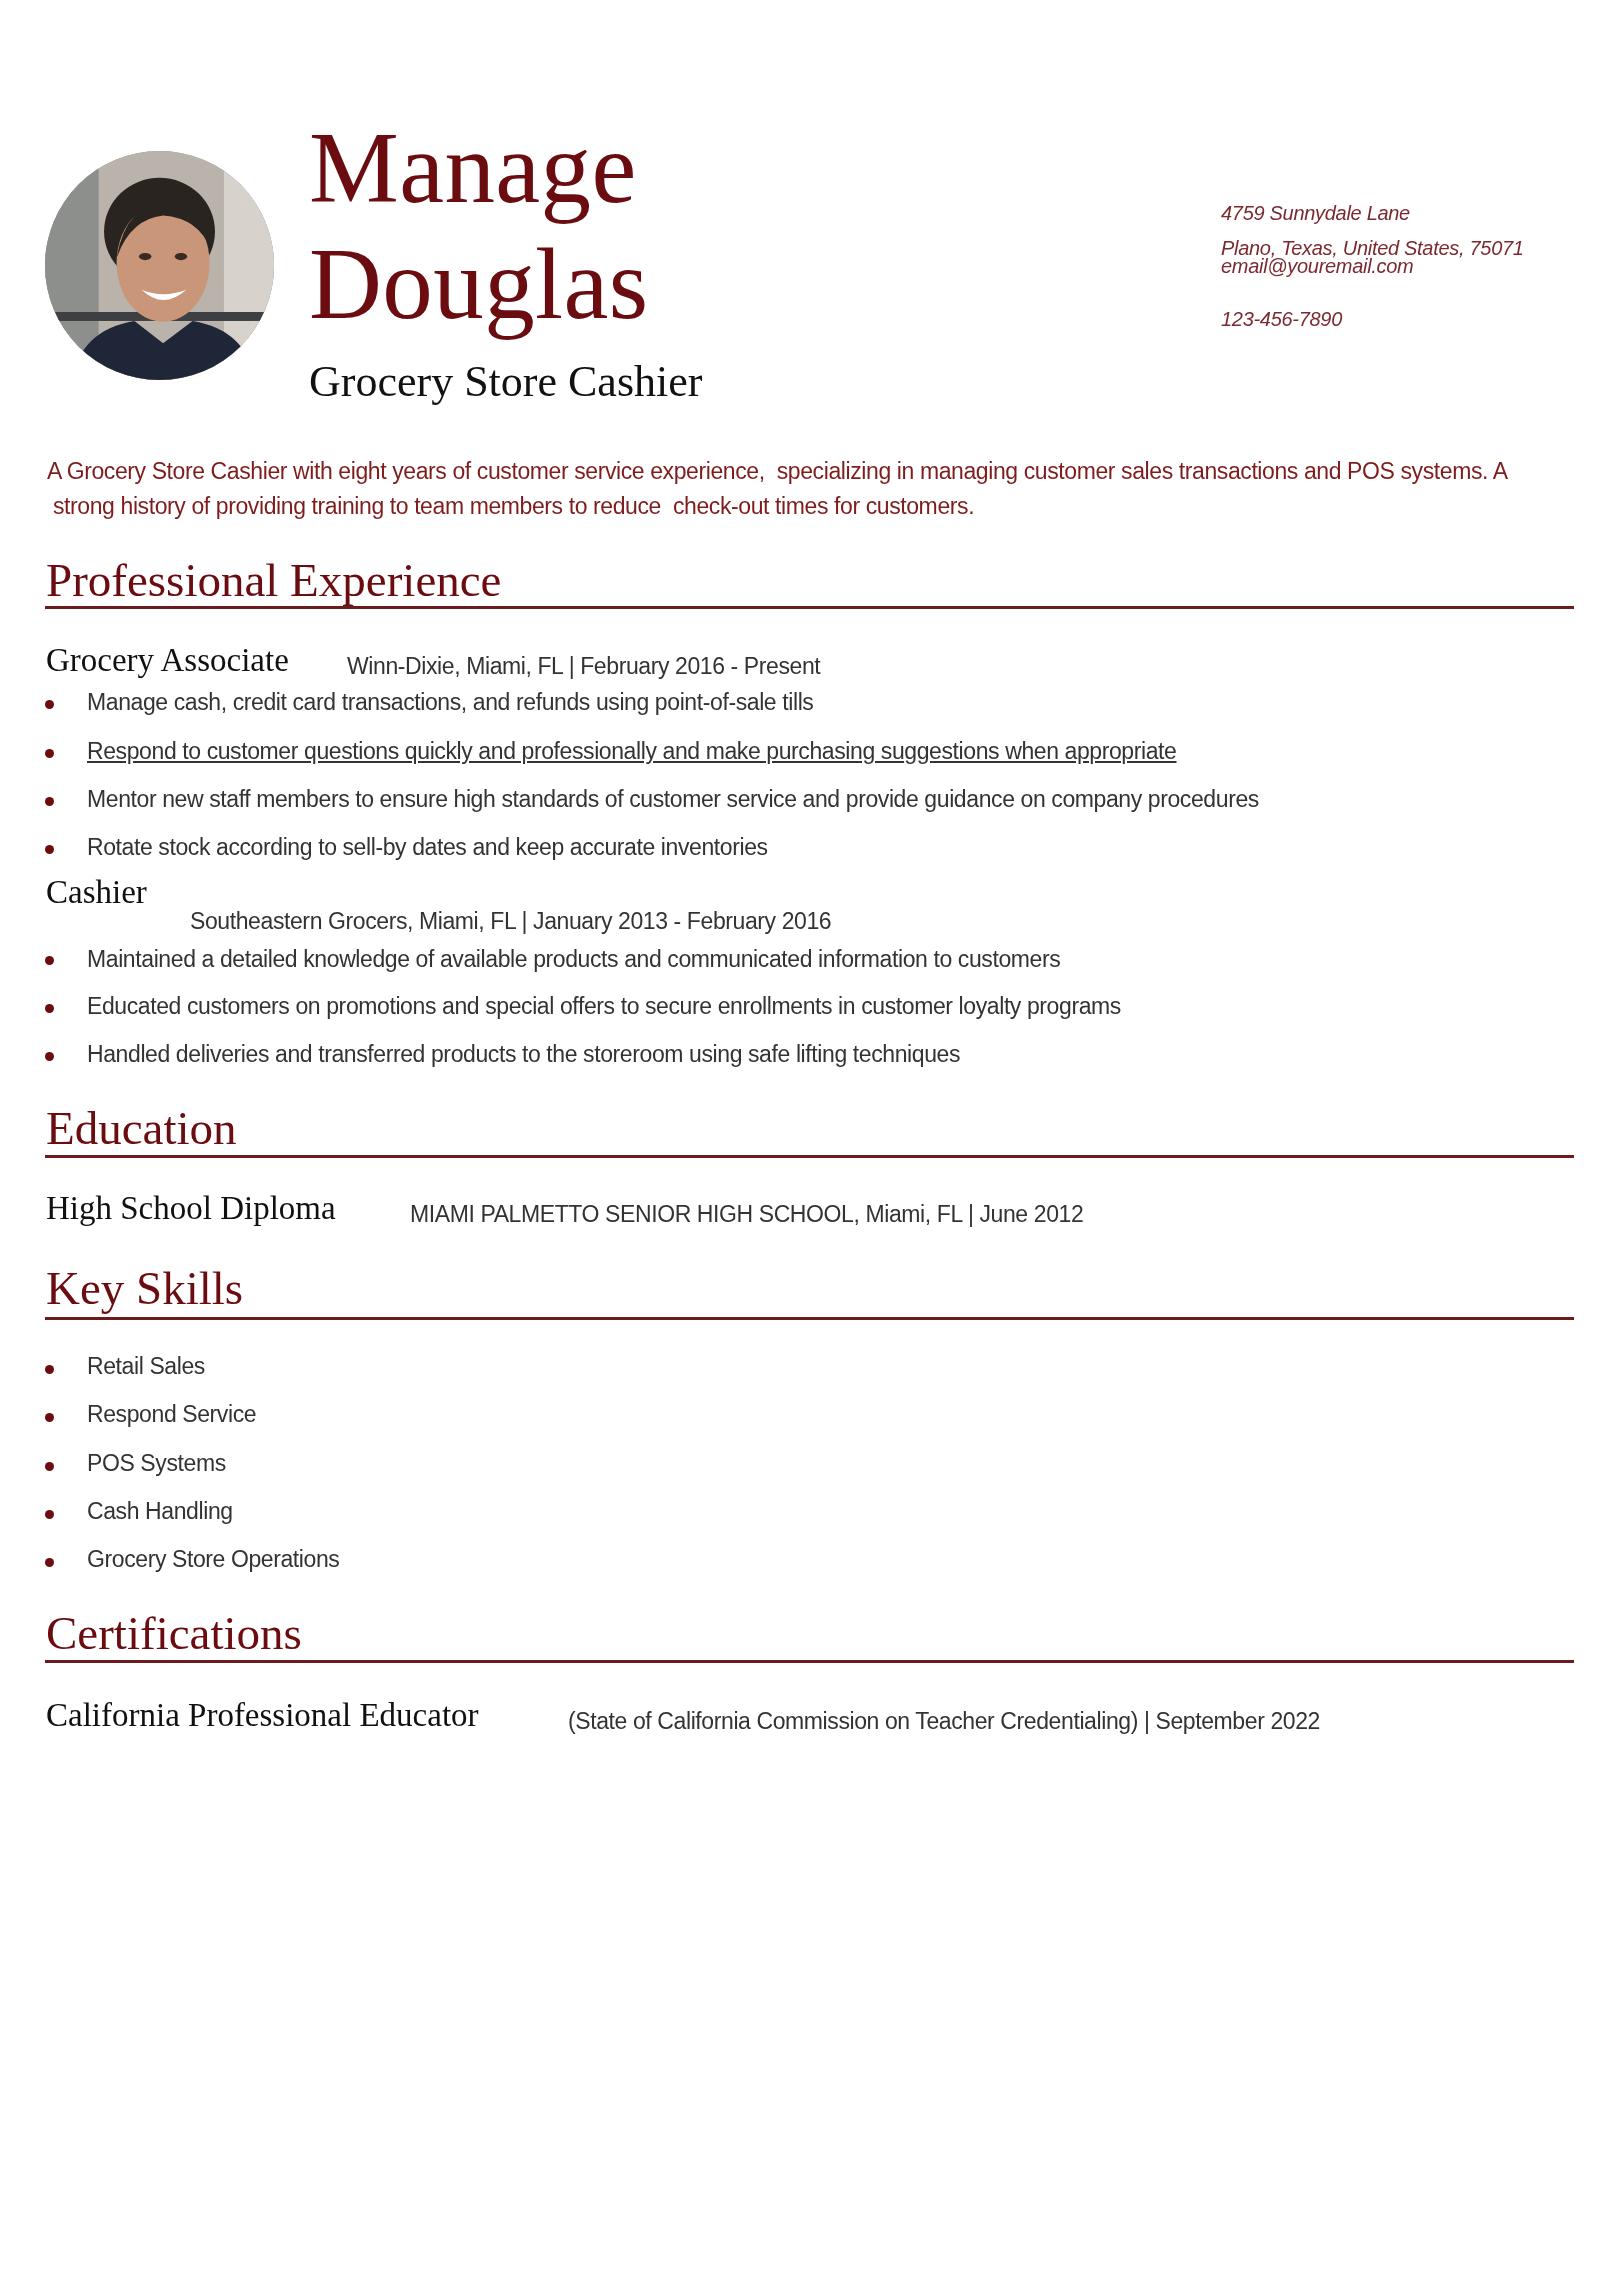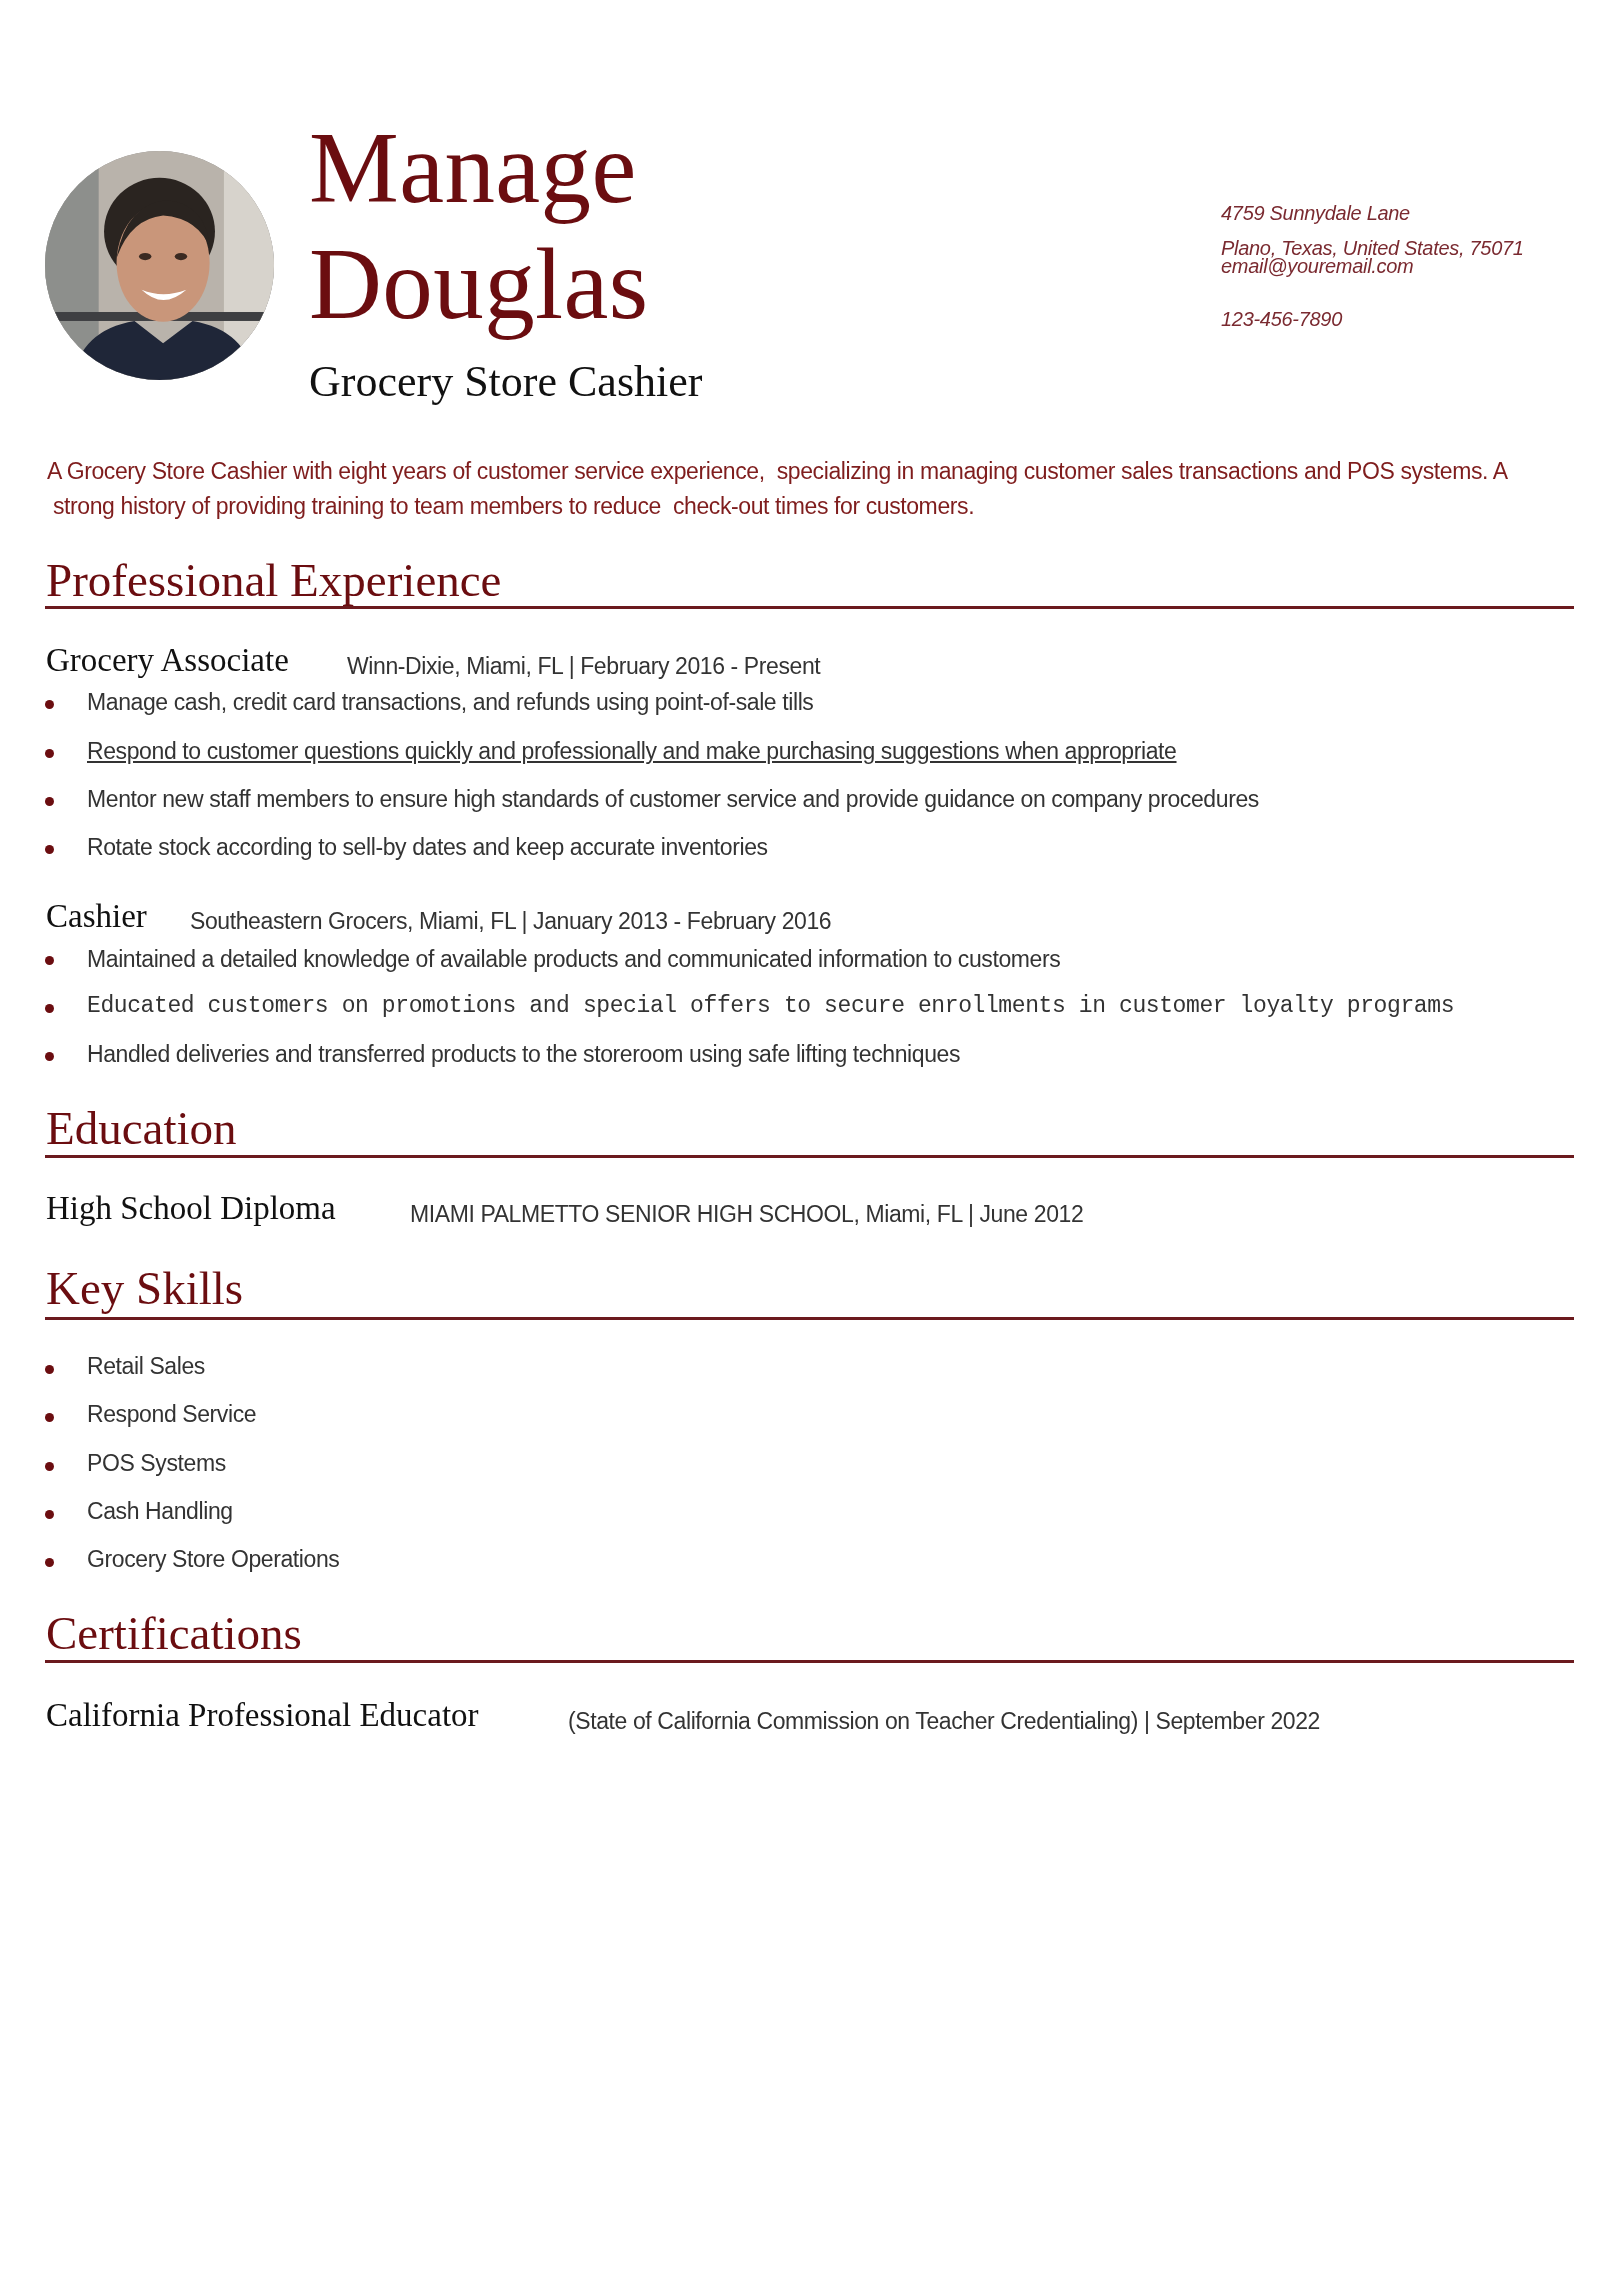--- a/index.html
+++ b/index.html
@@ -85,28 +85,28 @@
     <div class="abs sans bullet-text" style="left:87px; top:740px;text-decoration:underline;">Respond to customer questions quickly and professionally and make purchasing suggestions when appropriate</div>
 
     <div class="bullet-dot" style="left:45px; top:797px;"></div>
     <div class="abs sans bullet-text" style="left:87px; top:788px;">Mentor new staff members to ensure high standards of customer service and provide guidance on company procedures</div>
 
     <div class="bullet-dot" style="left:45px; top:845px;"></div>
     <div class="abs sans bullet-text" style="left:87px; top:836px;">Rotate stock according to sell-by dates and keep accurate inventories</div>
   </div>
 
   <div>
-    <div class="abs serif entry-title" style="left:46px; top:900px;">Cashier</div>
+    <div class="abs serif entry-title" style="left:46px; top:876px;">Cashier</div>
     <div class="abs sans entry-detail" style="left:190px; top:910px;">Southeastern Grocers, Miami, FL | January 2013 - February 2016</div>
 
     <div class="bullet-dot" style="left:45px; top:956px;"></div>
     <div class="abs sans bullet-text" style="left:87px; top:948px;">Maintained a detailed knowledge of available products and communicated information to customers</div>
 
     <div class="bullet-dot" style="left:45px; top:1004px;"></div>
-    <div class="abs sans bullet-text" style="left:87px; top:995px;font-family:Liberation Mono, monospace;">Educated customers on promotions and special offers to secure enrollments in customer loyalty programs</div>
+    <div class="abs sans bullet-text" style="left:87px; top:995px;">Educated customers on promotions and special offers to secure enrollments in customer loyalty programs</div>
 
     <div class="bullet-dot" style="left:45px; top:1052px;"></div>
     <div class="abs sans bullet-text" style="left:87px; top:1043px;">Handled deliveries and transferred products to the storeroom using safe lifting techniques</div>
   </div>
 </div>
 
 <div>
   <div class="abs serif section-title" style="left:46px; top:1105px;">Education</div>
   <div class="section-rule" style="top:1155px;"></div>
 

